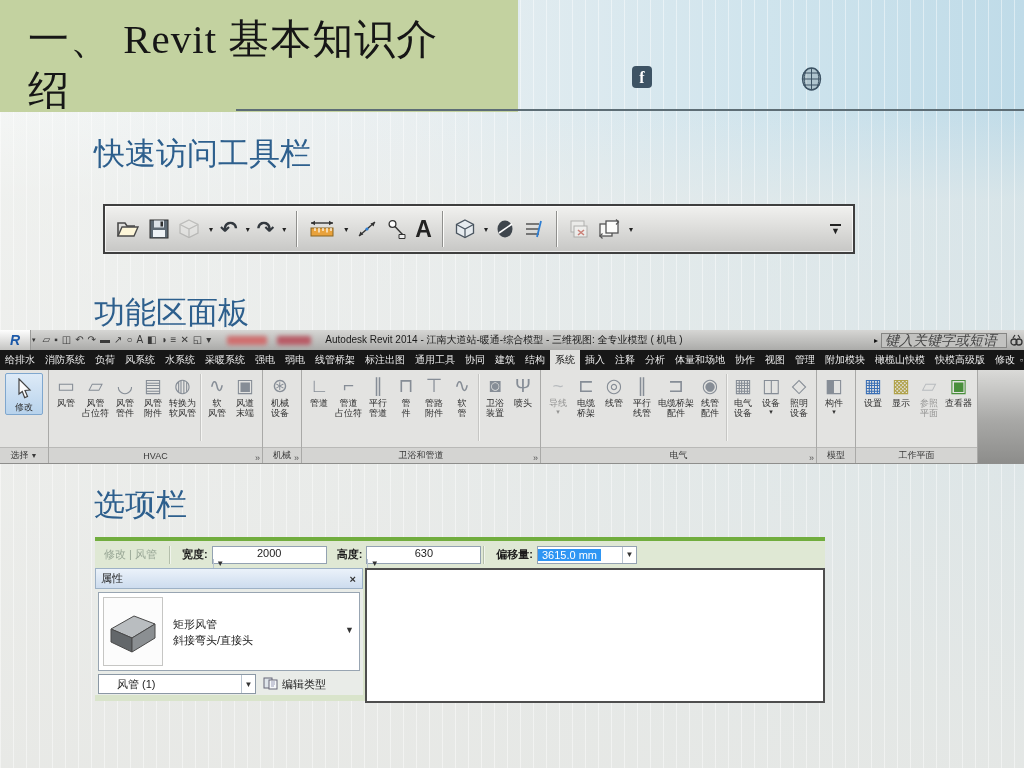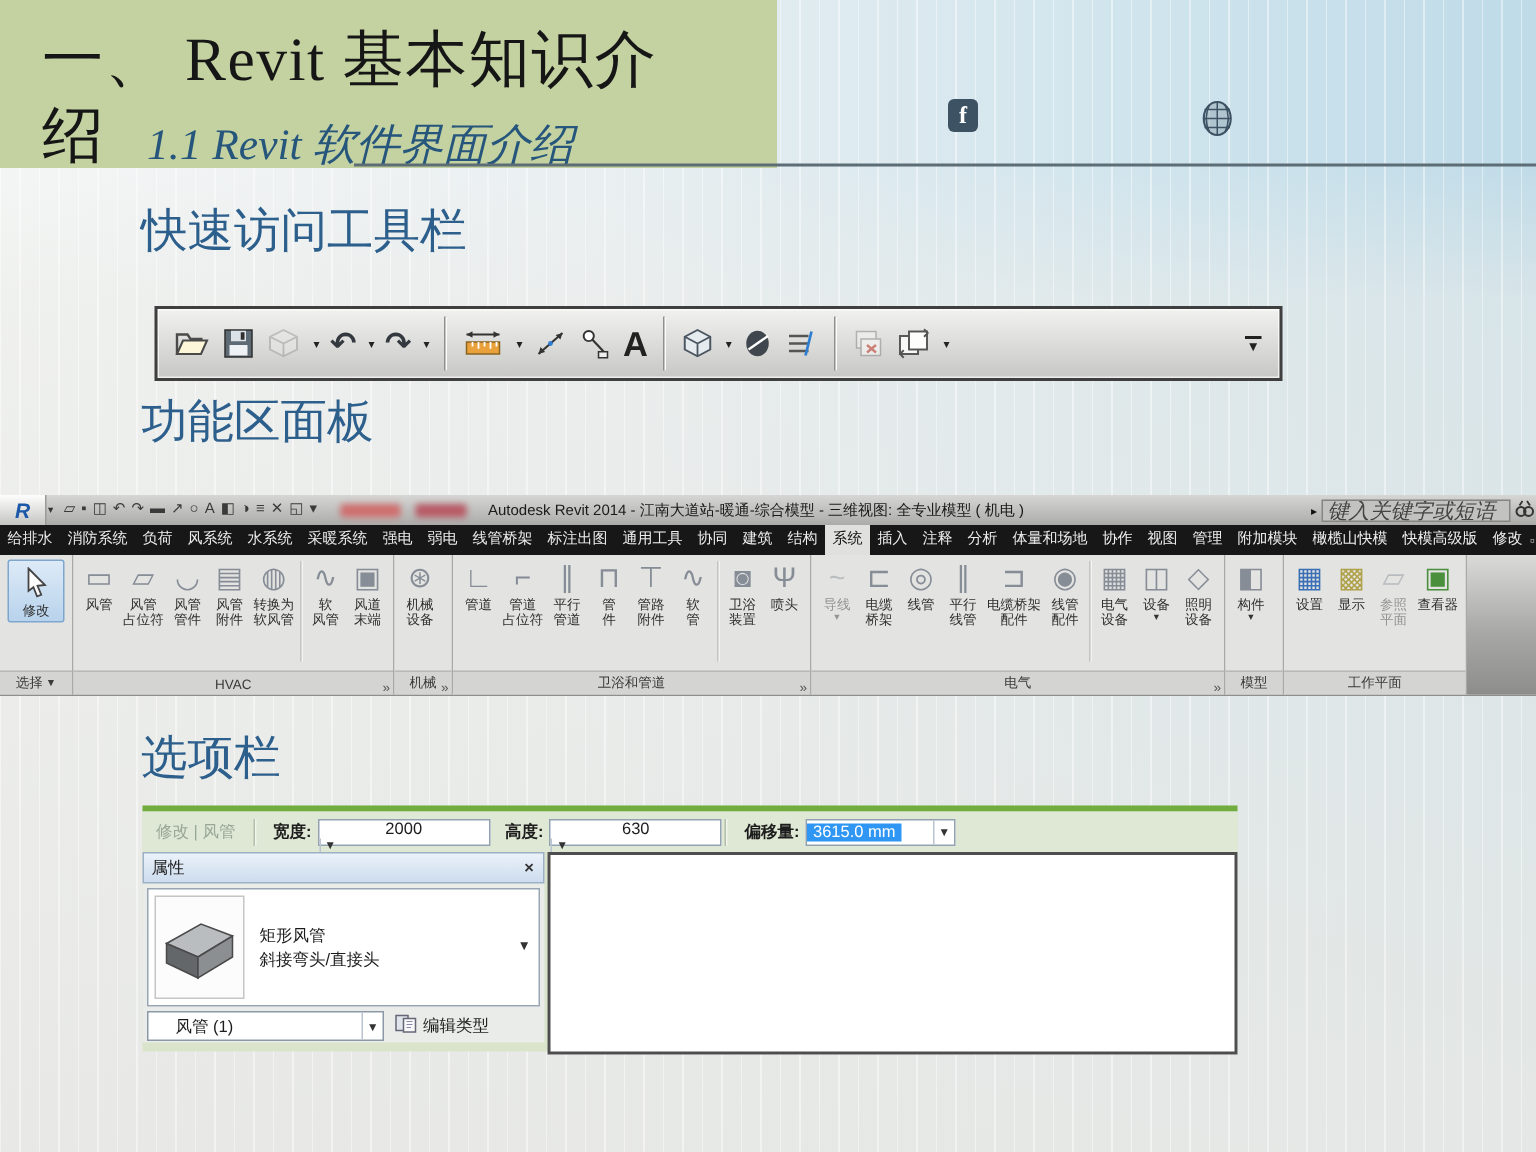--- a/index.html
+++ b/index.html
@@ -13,21 +13,21 @@
   
   .title-block{position:absolute;left:0;top:0;width:518px;height:112px;background:#c3d2a0;}
   .tl{position:absolute;font-family:"Liberation Serif","DejaVu Serif",serif;font-size:41px;color:#161616;white-space:nowrap;letter-spacing:1px;}
   .tl1{left:28px;top:12px;} .tl2{left:28px;top:63px;}
   .subtitle{position:absolute;left:98px;top:77px;font-family:"Liberation Serif","DejaVu Serif",serif;font-style:italic;font-size:29px;color:#27567d;white-space:nowrap;}
   .hr-line{position:absolute;left:236px;top:109px;width:788px;height:2px;background:#5d6d75;}
   .fb{position:absolute;left:632px;top:66px;width:20px;height:22px;background:#3d5364;border-radius:4px;color:#fff;font-family:"Liberation Serif","DejaVu Serif",serif;font-weight:bold;font-size:16px;text-align:center;line-height:23px;}
   .globe{position:absolute;left:801px;top:67px;}
 
   .sec-label{position:absolute;font-family:"Liberation Serif","DejaVu Serif",serif;font-size:31px;color:#2d5f8d;white-space:nowrap;}
-  #lab-qat{left:94px;top:133px;} #lab-ribbon{left:94px;top:260px;} #lab-opts{left:94px;top:484px;}
+  #lab-qat{left:94px;top:133px;} #lab-ribbon{left:94px;top:292px;} #lab-opts{left:94px;top:484px;}
 
   
   .qat{position:absolute;left:103px;top:204px;width:752px;height:50px;box-sizing:border-box;border:2px solid #3f3f3f;
     background:linear-gradient(#f1f1ef,#c7c7c5);box-shadow:inset 0 0 0 1px rgba(255,255,255,.7);
     display:flex;align-items:center;padding:0 10px;gap:7px;}
   .qic{display:flex;align-items:center;justify-content:center;height:30px;}
   .qdiv{width:1px;height:36px;background:#8f8f8d;border-right:1px solid #fcfcfa;margin:0 3px;}
   .qcaret{font-size:8px;color:#222;margin-left:1px;}
   .qtxt{font-size:21px;color:#33393f;font-weight:bold;line-height:26px;font-family:"DejaVu Sans",sans-serif;}
   .qA{font-size:23px;font-weight:bold;color:#222;line-height:26px;}
@@ -101,21 +101,20 @@
 </style>
 </head>
 <body>
 
 <div class="slide">
   <div class="stripes"></div>
 
   <div class="title-block"></div>
   <div class="tl tl1">一、 Revit 基本知识介</div>
   <div class="tl tl2">绍</div>
-  <div class="subtitle">1.1  Revit 软件界面介绍</div>
   <div class="hr-line"></div>
   <div class="fb">f</div>
   <div class="globe">
     <svg width="21" height="24" viewBox="0 0 21 24">
         <ellipse cx="10.5" cy="12" rx="9" ry="11" fill="rgba(90,110,120,.25)" stroke="#3d5364" stroke-width="1.4"></ellipse>
         <path d="M10.5 1 V23 M2 6 h17 M1.6 12 h17.8 M2 18 h17 M5.5 2.5 c-3 6 -3 13 0 19 M15.5 2.5 c3 6 3 13 0 19" stroke="#3d5364" stroke-width="1" fill="none"></path>
       </svg>
   </div>
 
   <div id="lab-qat" class="sec-label">快速访问工具栏</div>

